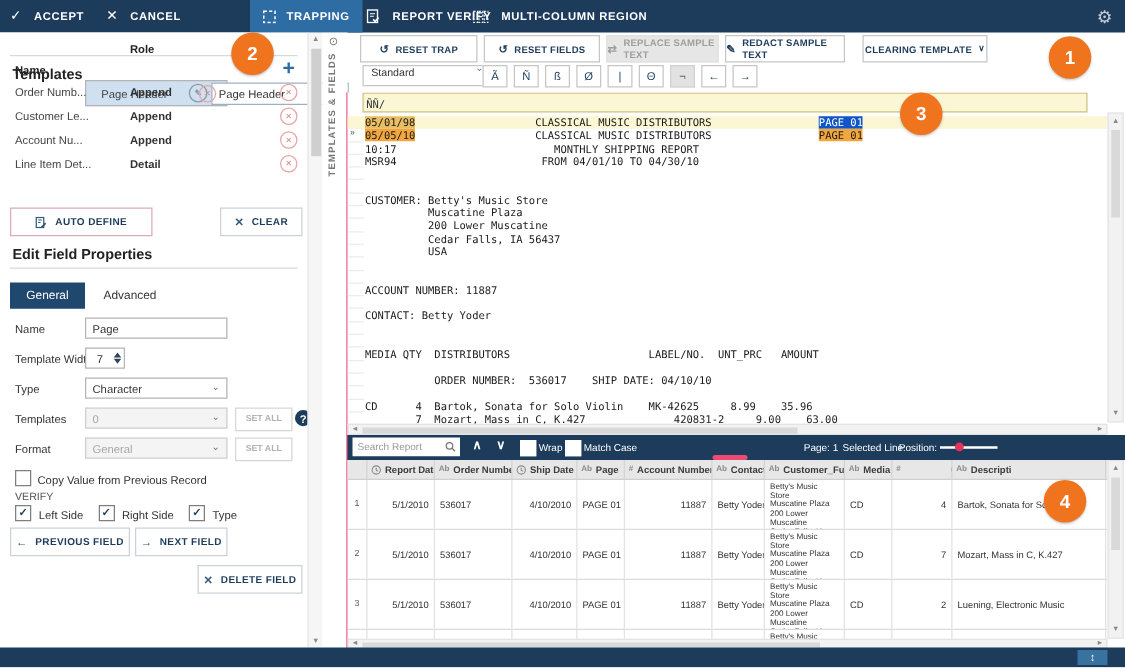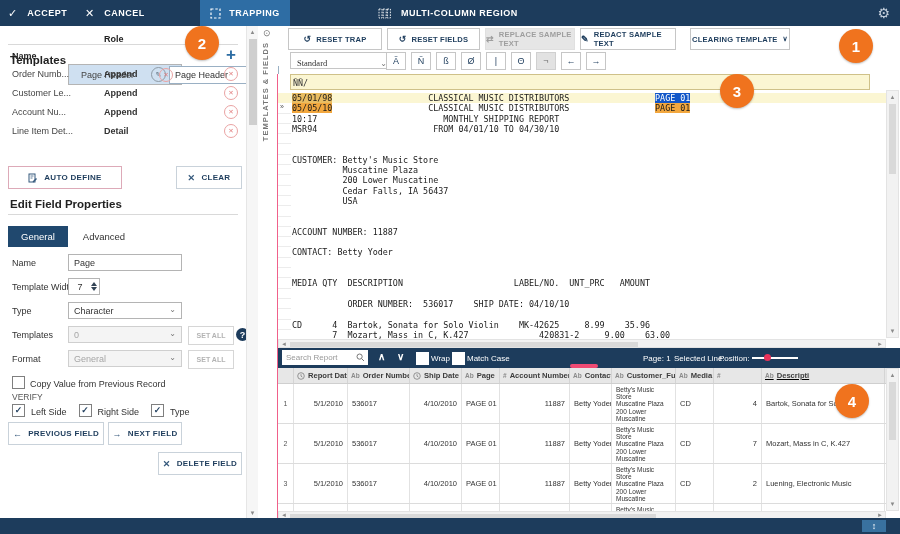--- a/index.html
+++ b/index.html
@@ -74,21 +74,21 @@
   #vtext{position:absolute;left:3px;top:16px;writing-mode:vertical-rl;transform:rotate(180deg);
        font-size:7.5px;font-weight:bold;color:#767676;letter-spacing:1px;}
   #pinkline{position:absolute;left:277px;top:74px;width:2px;height:445px;background:#f0608a;}
   
   .tbtn{position:absolute;top:28px;height:20px;background:#fff;border:1px solid #c6c6c6;display:flex;
       align-items:center;justify-content:center;gap:5px;font-size:7.6px;font-weight:bold;color:#1d3c5c;
       letter-spacing:.2px;cursor:pointer;}
   .tbtn .bi{font-size:9px;}
   .tbtn.dis{background:#e6e6e6;color:#9e9e9e;border-color:#e0e0e0;}
   #cselect{position:absolute;left:290px;top:52px;width:104px;height:17px;border:1px solid #c6c6c6;background:#fff;
-      font-size:8.5px;color:#333;display:flex;align-items:flex-end;justify-content:space-between;padding:0 6px;box-sizing:border-box;font-family:Liberation Serif, serif;}
+      font-size:8.5px;color:#333;display:flex;align-items:flex-start;justify-content:space-between;padding:0 6px;box-sizing:border-box;}
   #charbtns{position:absolute;left:386px;top:52px;display:flex;gap:5px;}
   .chbtn{width:20px;height:18px;background:#fff;border:1px solid #c6c6c6;font-size:9px;color:#1d3c5c;
       display:flex;align-items:center;justify-content:center;padding:0;font-family:"Liberation Sans",sans-serif;cursor:pointer;}
   .chbtn.dis{background:#e2e2e2;border-color:#d0d0d0;color:#666;}
   
   #report{position:absolute;left:278px;top:74px;width:608px;height:266px;background:#fff;overflow:hidden;}
   #trapbox{position:absolute;left:12px;top:0;width:580px;height:16px;background:#fbf6d3;border:1px solid #cfc189;
       font-family:"DejaVu Sans Mono",monospace;font-size:8.4px;color:#333;line-height:16px;padding-left:2px;box-sizing:border-box;}
   #gutter{position:absolute;left:0;top:19px;width:13px;}
   .grow{height:10.3px;border-bottom:1px solid #ececec;box-sizing:border-box;}
@@ -154,20 +154,28 @@
     </div>
     <div class="tbgrp" style="left:85px;">
       <span class="tbico">✕</span>
       <span class="tbtxt">CANCEL</span>
     </div>
     <div class="tbgrp" id="g-trap">
       <svg width="11" height="11" viewBox="0 0 11 11">
         <rect x="1" y="1" width="9" height="9" fill="none" stroke="#fff" stroke-width="1.2" stroke-dasharray="2.5 1.8"></rect>
       </svg>
       <span class="tbtxt">TRAPPING</span>
+    </div>
+    <div class="tbgrp" style="left:293px;">
+      <svg width="11" height="12" viewBox="0 0 11 12">
+        <rect x="1" y="1" width="8" height="10" fill="none" stroke="#fff" stroke-width="1.1"></rect>
+        <path d="M3 4h4M3 6h3" stroke="#fff" stroke-width=".9"></path>
+        <path d="M5.5 8.5l1.6 1.6 2.8-3" fill="none" stroke="#fff" stroke-width="1.2"></path>
+      </svg>
+      <span class="tbtxt">REPORT VERIFY</span>
     </div>
     <div class="tbgrp" style="left:378px;">
       <svg width="13" height="11" viewBox="0 0 13 11">
         <rect x="1" y="1" width="3" height="9" fill="none" stroke="#fff" stroke-width=".9" stroke-dasharray="1.6 1.2"></rect>
         <rect x="5.2" y="1" width="3" height="9" fill="none" stroke="#fff" stroke-width=".9" stroke-dasharray="1.6 1.2"></rect>
         <rect x="9.4" y="1" width="3" height="9" fill="none" stroke="#fff" stroke-width=".9" stroke-dasharray="1.6 1.2"></rect>
       </svg>
       <span class="tbtxt">MULTI-COLUMN REGION</span>
     </div>
     <span id="gear">⚙</span>
@@ -380,21 +388,21 @@
         <div class="rline">          200 Lower Muscatine</div>
         <div class="rline">          Cedar Falls, IA 56437</div>
         <div class="rline">          USA</div>
         <div class="rline"></div>
         <div class="rline"></div>
         <div class="rline">ACCOUNT NUMBER: 11887</div>
         <div class="rline"></div>
         <div class="rline">CONTACT: Betty Yoder</div>
         <div class="rline"></div>
         <div class="rline"></div>
-        <div class="rline">MEDIA QTY  DESCRIPTION                      LABEL/NO.  UNT_PRC   AMOUNT</div>
+        <div class="rline">MEDIA QTY  DISTRIBUTORS                      LABEL/NO.  UNT_PRC   AMOUNT</div>
         <div class="rline"></div>
         <div class="rline">           ORDER NUMBER:  536017    SHIP DATE: 04/10/10</div>
         <div class="rline"></div>
         <div class="rline">CD      4  Bartok, Sonata for Solo Violin    MK-42625     8.99    35.96</div>
         <div class="rline">        7  Mozart, Mass in C, K.427              420831-2     9.00    63.00</div>
       </div>
     <div id="rmark">»</div>
   </div>
 
   <div class="sb" style="left:886px;top:90px;width:13px;height:248px;">
@@ -471,21 +479,21 @@
           <span class="tlabel">Customer_Full</span>
         </div>
         <div class="th" style="width: 38px;">
           <span class="ticon">Ab</span>
           <span class="tlabel">Media</span>
         </div>
         <div class="th" style="width: 48px; gap: 40px;">
           <span class="ticon">#</span>
           <span class="tlabel">Quantity</span>
         </div>
-        <div class="th" style="width: 123px; text-decoration: underline;">
+        <div class="th" style="width: 123px;">
           <span class="ticon">Ab</span>
           <span class="tlabel">Descripti</span>
         </div>
       </div>
     <div id="tbody">
         <div class="trow">
           <div class="td rn" style="width: 16px;">1</div>
           <div class="td al-r" style="width: 54px;">5/1/2010</div>
           <div class="td al-l" style="width: 62px;">536017</div>
           <div class="td al-r" style="width: 52px;">4/10/2010</div>

